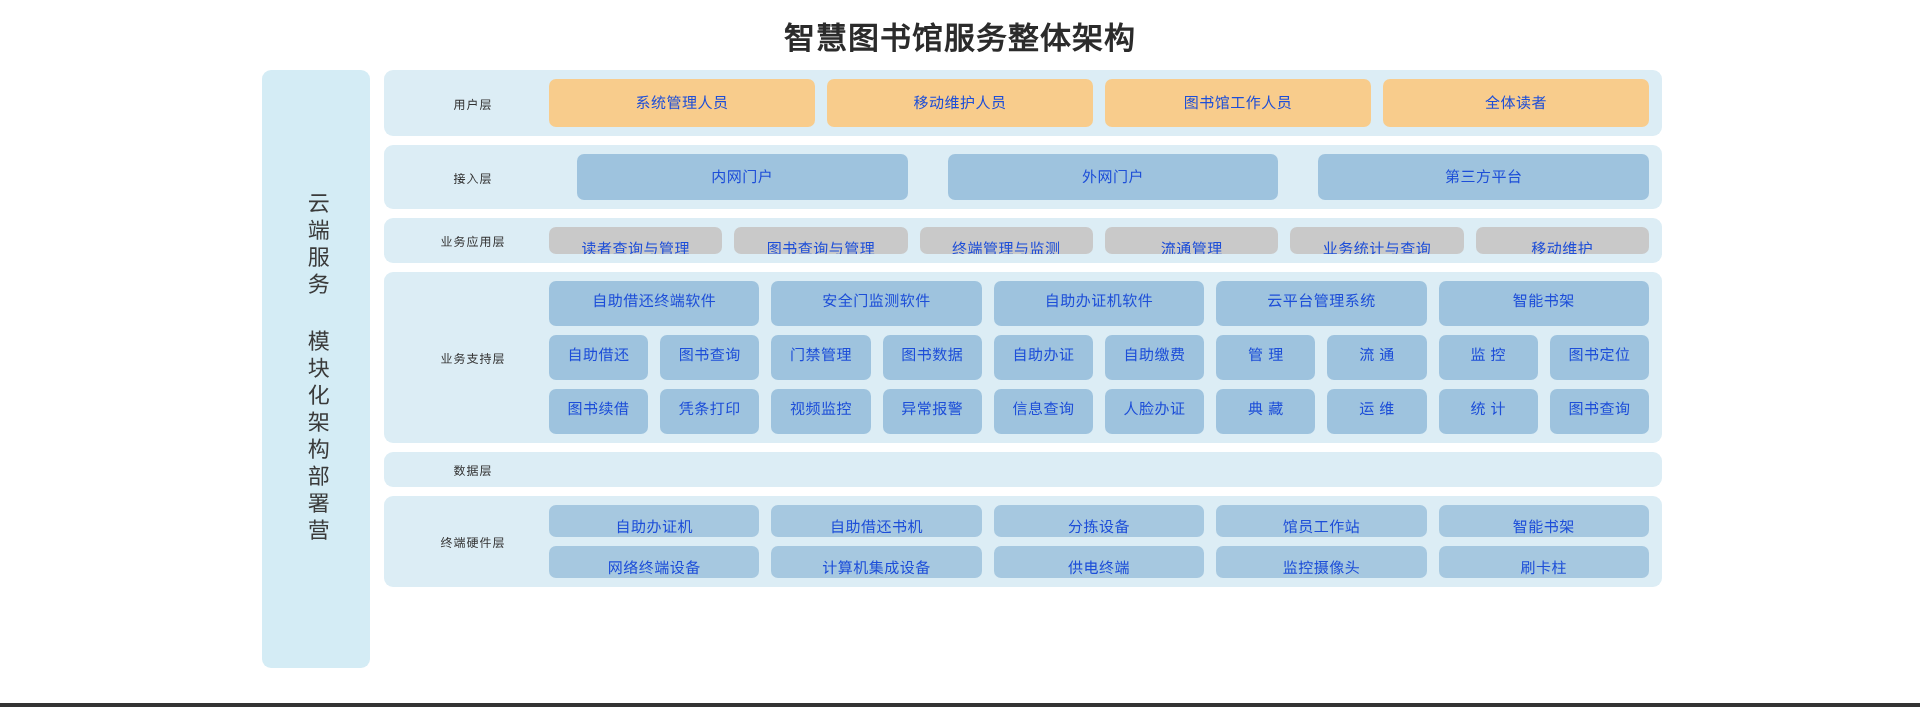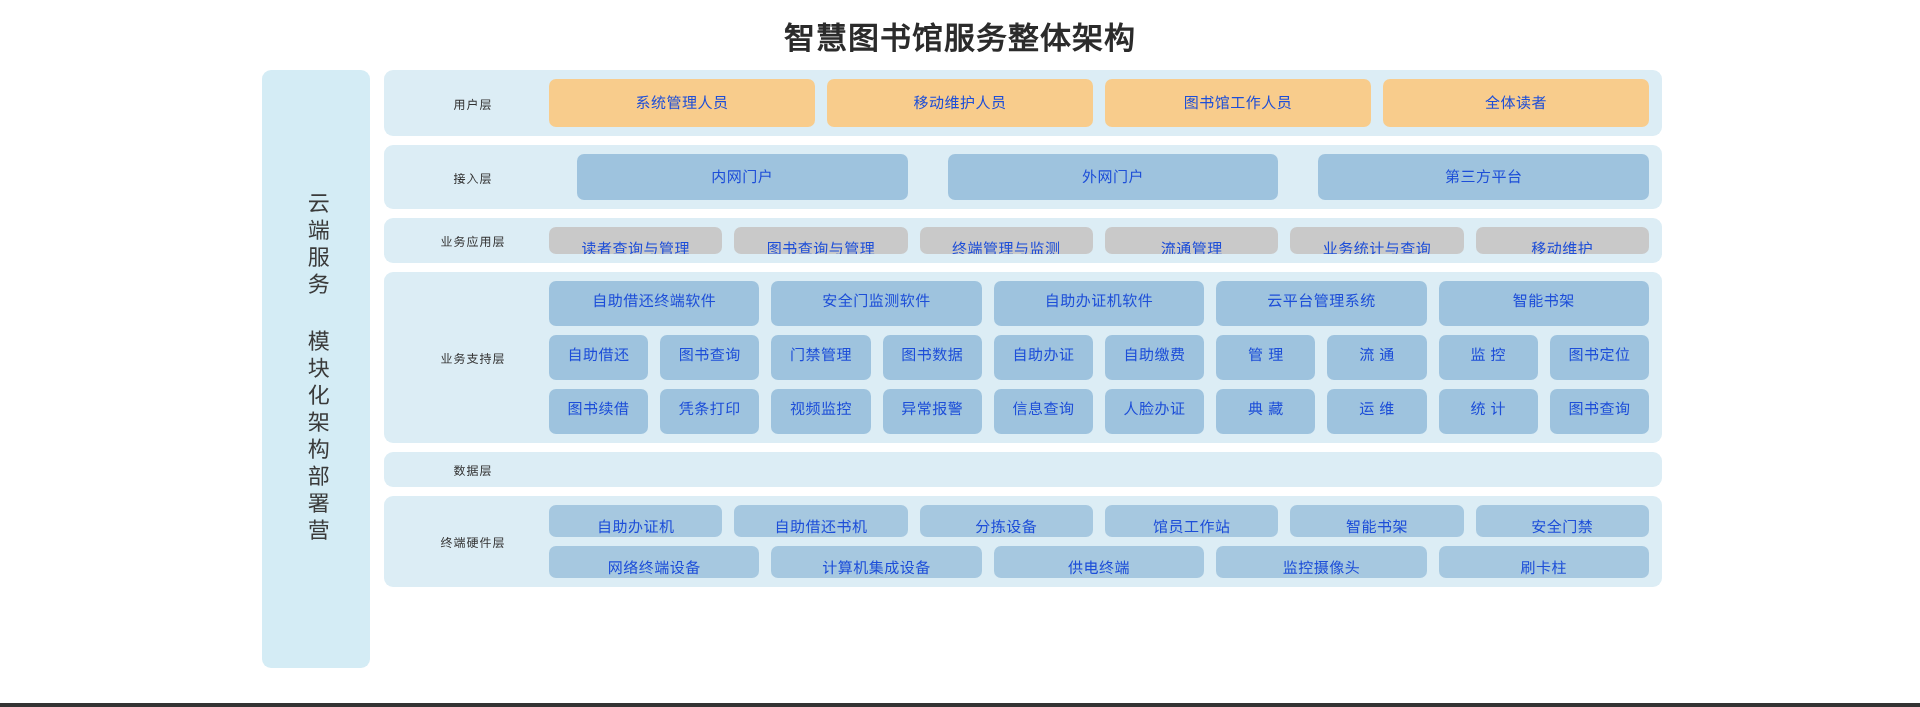--- a/index.html
+++ b/index.html
@@ -232,21 +232,20 @@
         </div>
         <div class="layer hw">
           <div class="layer-label">终端硬件层</div>
           <div class="layer-body">
             <div class="layer-row">
               <div class="node lblue">自助办证机</div>
               <div class="node lblue">自助借还书机</div>
               <div class="node lblue">分拣设备</div>
               <div class="node lblue">馆员工作站</div>
               <div class="node lblue">智能书架</div>
-              <div class="node lblue">安全门禁</div>
             </div>
             <div class="layer-row">
               <div class="node lblue">网络终端设备</div>
               <div class="node lblue">计算机集成设备</div>
               <div class="node lblue">供电终端</div>
               <div class="node lblue">监控摄像头</div>
               <div class="node lblue">刷卡柱</div>
             </div>
           </div>
         </div>

